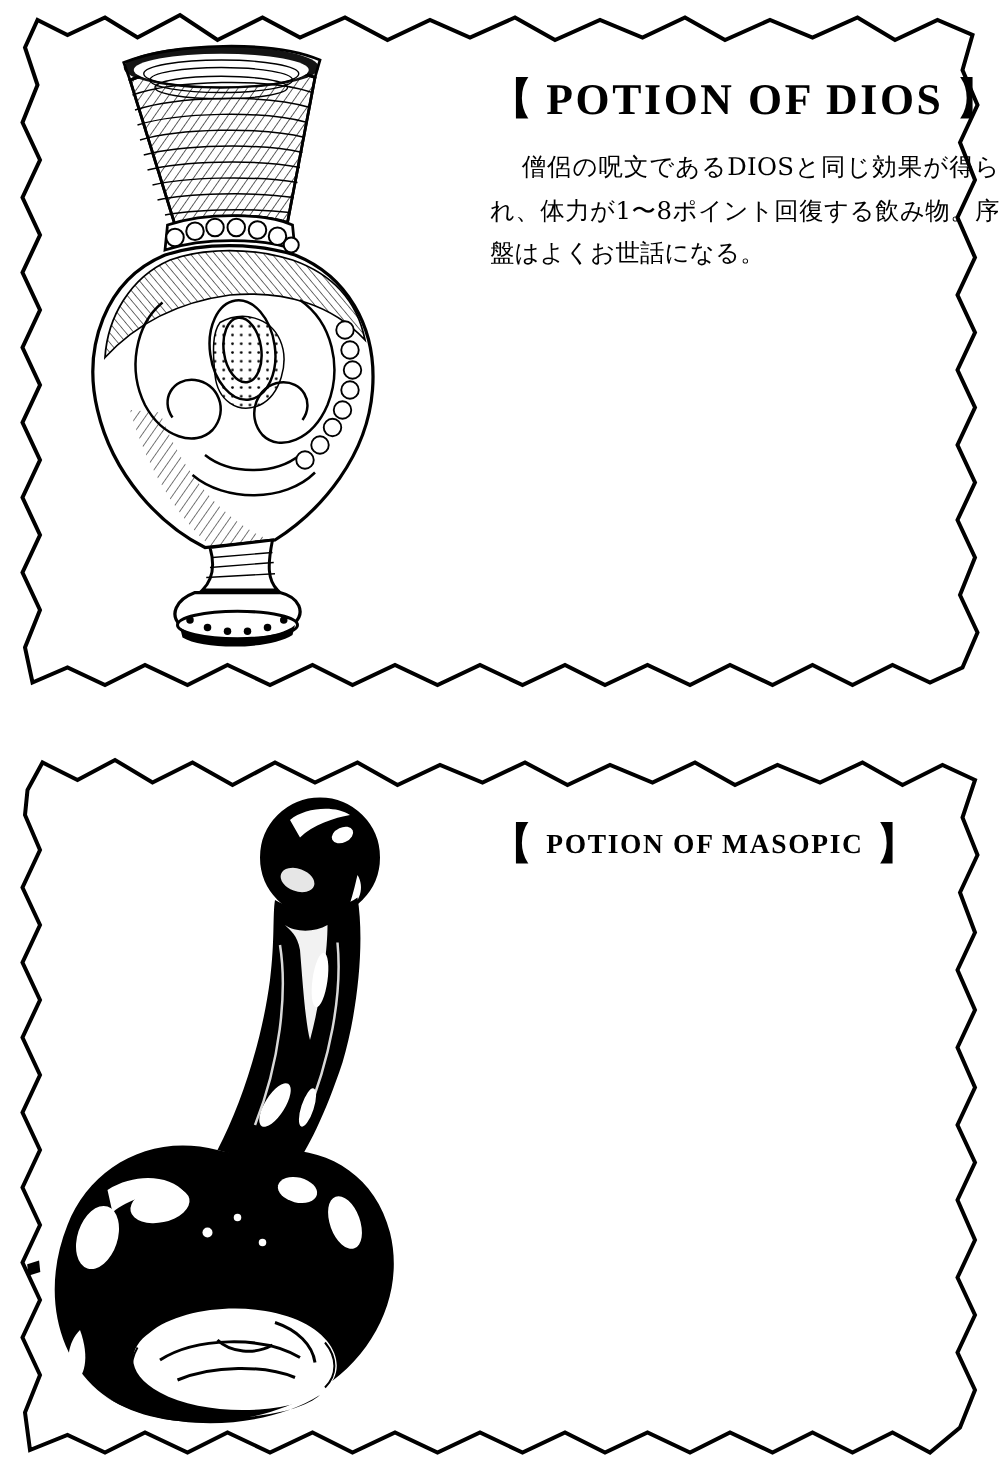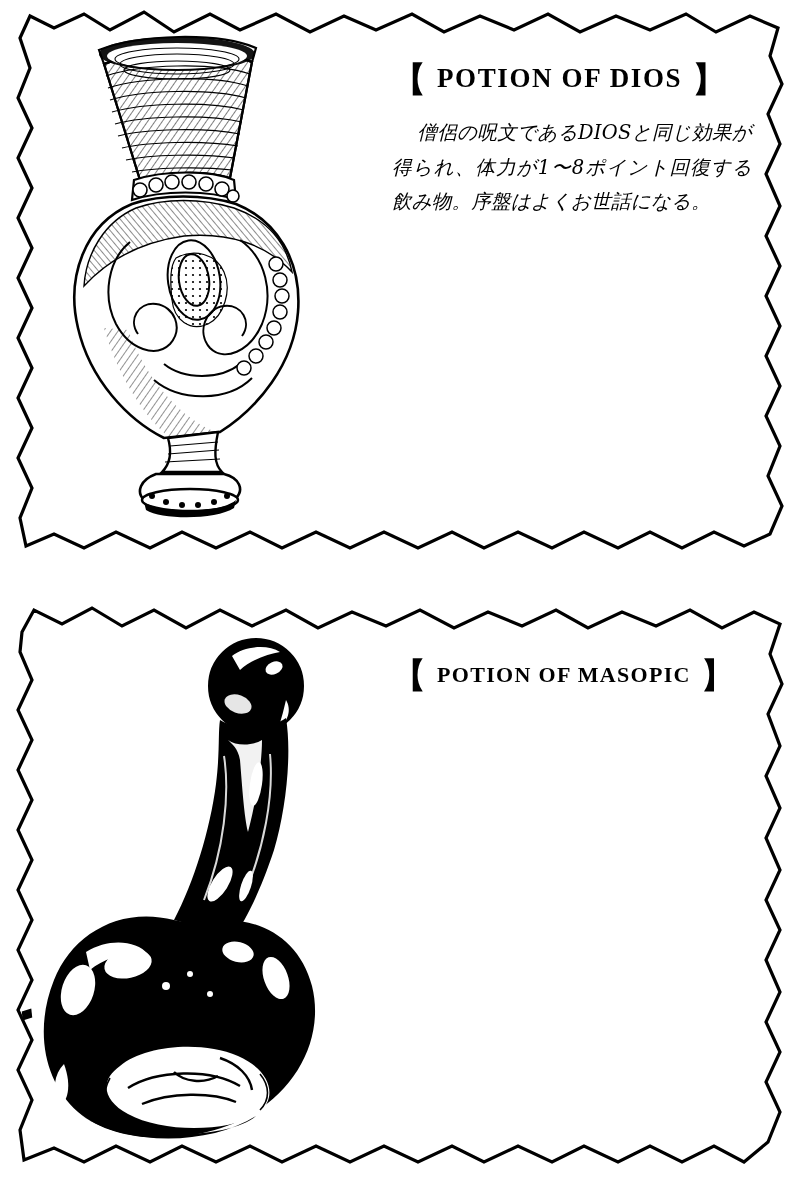--- a/index.html
+++ b/index.html
@@ -67,35 +67,34 @@
     font-family: "Liberation Serif", serif;
     letter-spacing: 0.04em;
     white-space: nowrap;
   }
   .bracket {
     font-size: 34px;
     line-height: 1;
     font-family: "DejaVu Sans", sans-serif;
   }
   .title-text {
-    font-size: 27px;
+    font-size: 35px;
     line-height: 1;
     letter-spacing: 0.06em;
   }
   .panel-2 .title-text { font-size: 22px; }
 
   .item-body {
     margin-top: 13px;
     font-size: 19.5px;
     line-height: 1.78;
     text-align: justify;
     text-indent: 1.3em;
     letter-spacing: 0.01em;
     font-family: "DejaVu Serif", serif;
-    font-style: italic;
   }
 
   
   .art {
     position: absolute;
   }
   .art-potion { left: 30px; top: 20px; width: 320px; height: 500px; }
   .art-flask  { left: 10px; top: 30px; width: 350px; height: 510px; }
   .art svg { width: 100%; height: 100%; display: block; }
 

